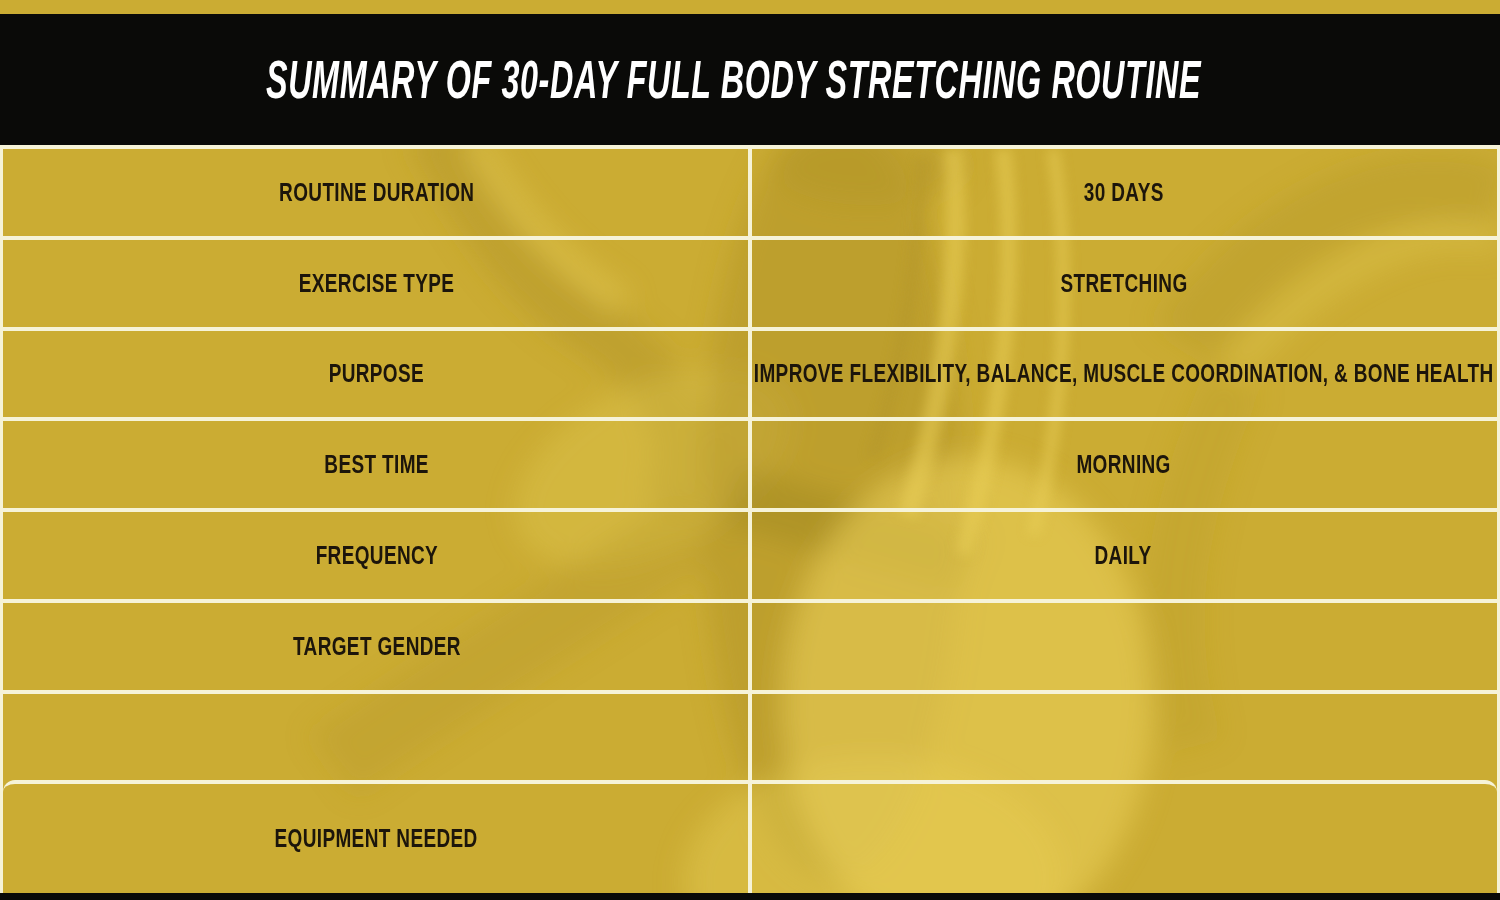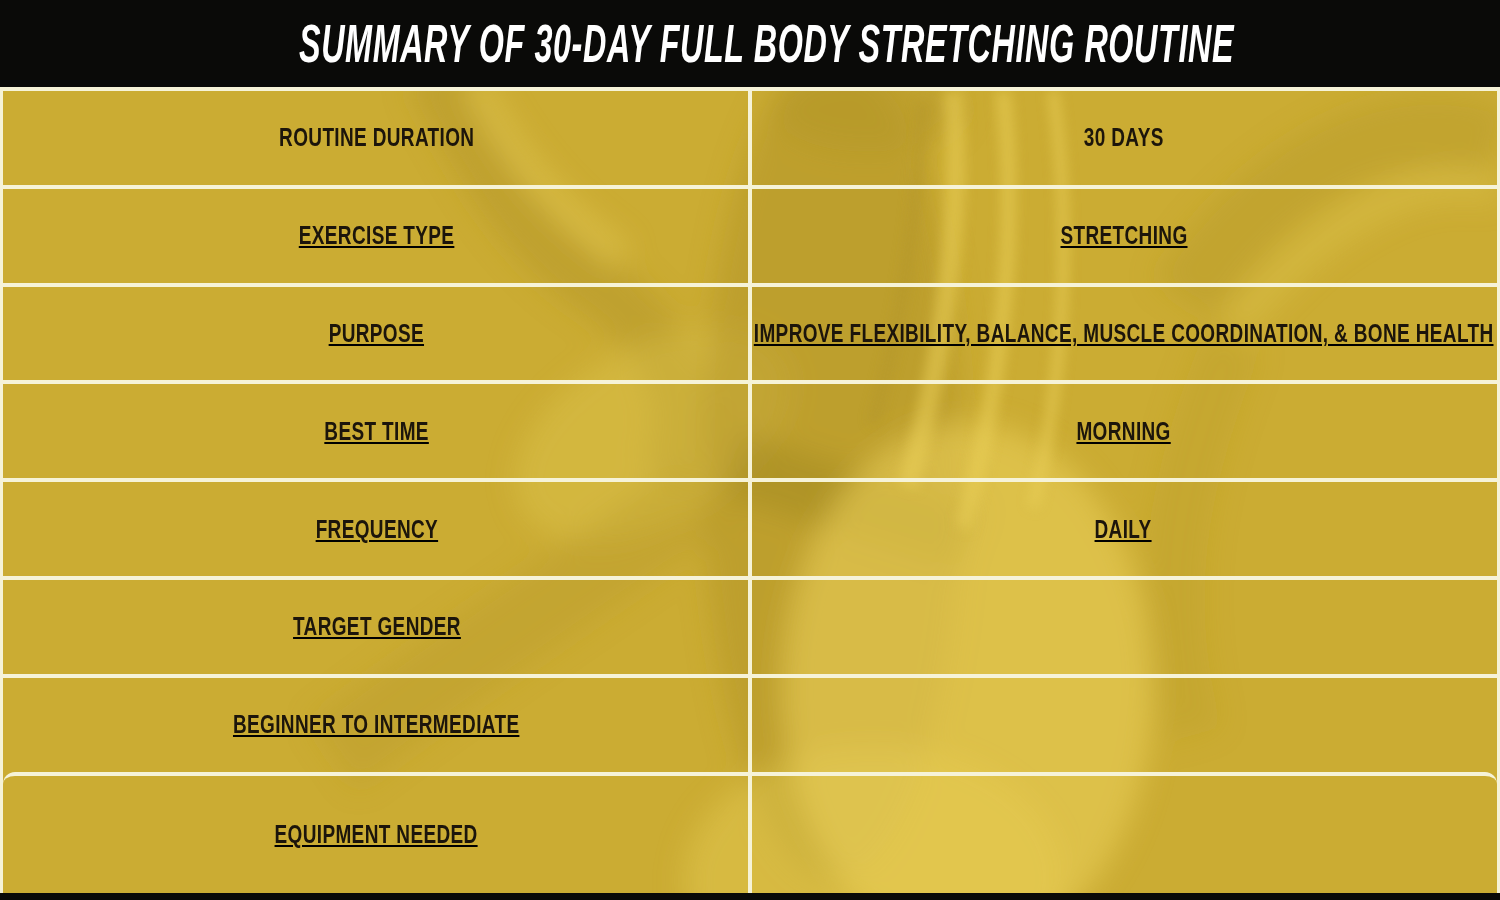--- a/index.html
+++ b/index.html
@@ -11,33 +11,33 @@
     --photo-highlight:#e9cf58;
     --divider:#f6f3d8;
     --title-text:#ffffff;
     --cell-text:#1c150b;
   }
   *{margin:0;padding:0;box-sizing:border-box;}
   html,body{width:1500px;height:900px;overflow:hidden;}
   body{font-family:"Liberation Sans","DejaVu Sans",sans-serif;background:var(--base-yellow);}
   .poster{width:1500px;height:900px;display:flex;flex-direction:column;}
 
-  .header{height:87px;background:var(--header-bg);display:flex;align-items:center;justify-content:flex-start;flex:0 0 auto;}
+  .header{height:131px;background:var(--header-bg);display:flex;align-items:center;justify-content:flex-end;flex:0 0 auto;margin-top:14px;}
   .title{display:inline-block;color:var(--title-text);font-weight:700;font-style:italic;
          font-size:53px;white-space:nowrap;transform:scaleX(0.61);letter-spacing:1px;}
 
   .board{position:relative;flex:1 1 auto;background:var(--base-yellow);
          border-top:4px solid var(--divider);
          border-left:3px solid var(--divider);
          border-right:3px solid var(--divider);}
   .bg{position:absolute;inset:0;width:100%;height:100%;display:block;}
 
   .rows{position:absolute;inset:0;display:flex;flex-direction:column;}
   .row{display:flex;flex:80 0 0;min-height:0;}
-  .row+.row{border-top:4px solid var(--divider);text-decoration:underline;}
+  .row+.row{border-top:4px solid var(--divider);}
   .row--tall{flex:100 0 0;border-radius:12px;}
   .cell{width:50%;display:flex;align-items:center;justify-content:center;padding:0 20px;overflow:hidden;}
   .cell-text{display:inline-block;transform:scaleX(0.73);white-space:nowrap;
              font-weight:700;font-size:26px;letter-spacing:0.5px;color:var(--cell-text);}
 
   .vline{position:absolute;top:0;bottom:0;left:50%;transform:translateX(-50%);
          width:4px;background:var(--divider);pointer-events:none;z-index:3;}
 
   .footer{height:7px;background:var(--footer-bg);flex:0 0 auto;}
 </style>
@@ -123,23 +123,20 @@
         <div class="cell">
             <span class="cell-text">DAILY</span>
           </div>
       </div>
       <div class="row">
         <div class="cell">
             <span class="cell-text">TARGET GENDER</span>
           </div>
       </div>
       <div class="row">
-        <div class="cell">
-            <span class="cell-text">BEGINNER TO INTERMEDIATE</span>
-          </div>
       </div>
       <div class="row row--tall">
         <div class="cell">
             <span class="cell-text">EQUIPMENT NEEDED</span>
           </div>
       </div>
     </div>
 
     <div class="vline"></div>
   </div>

